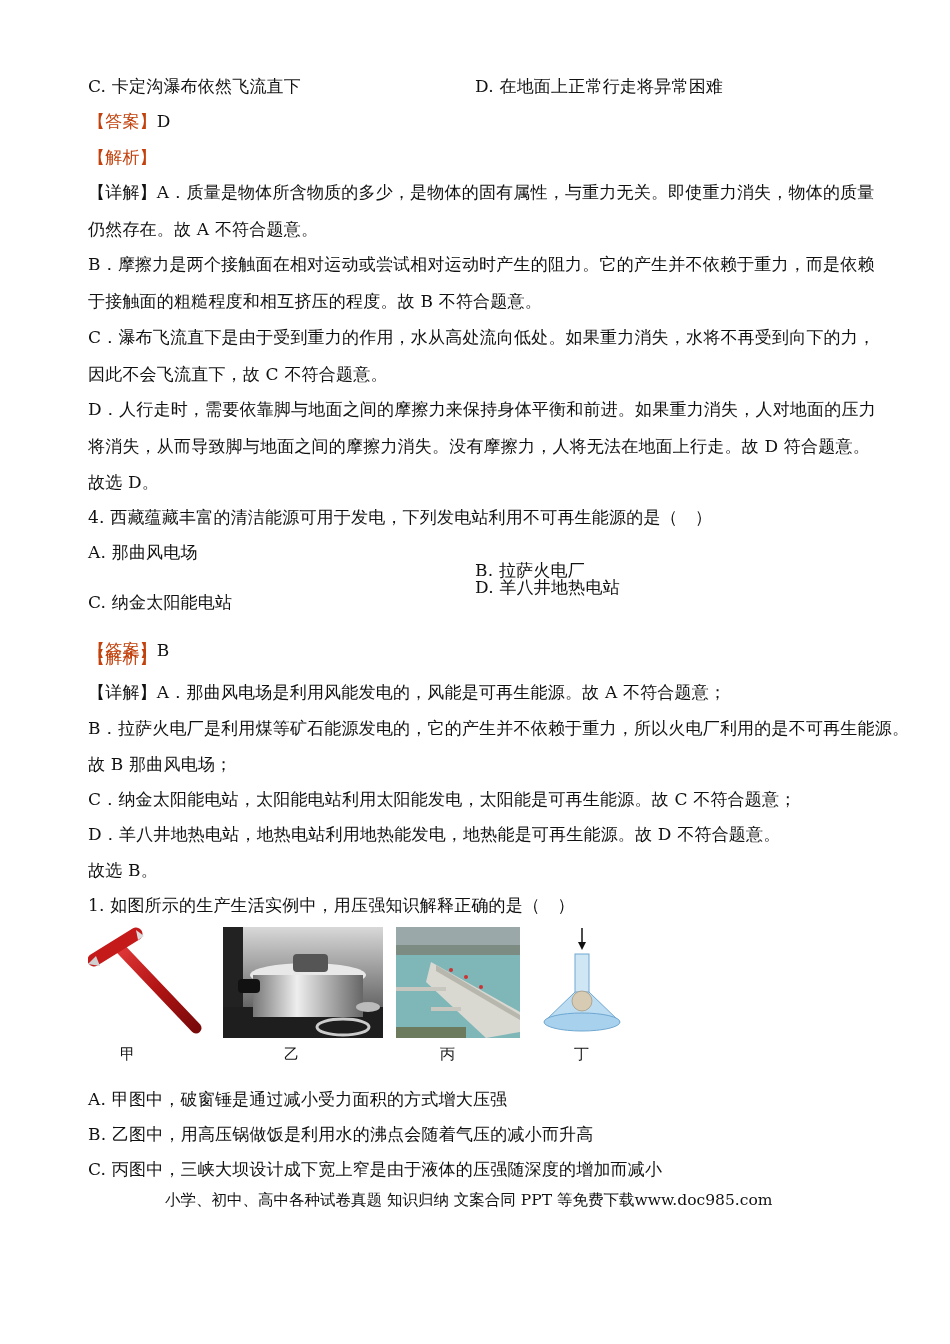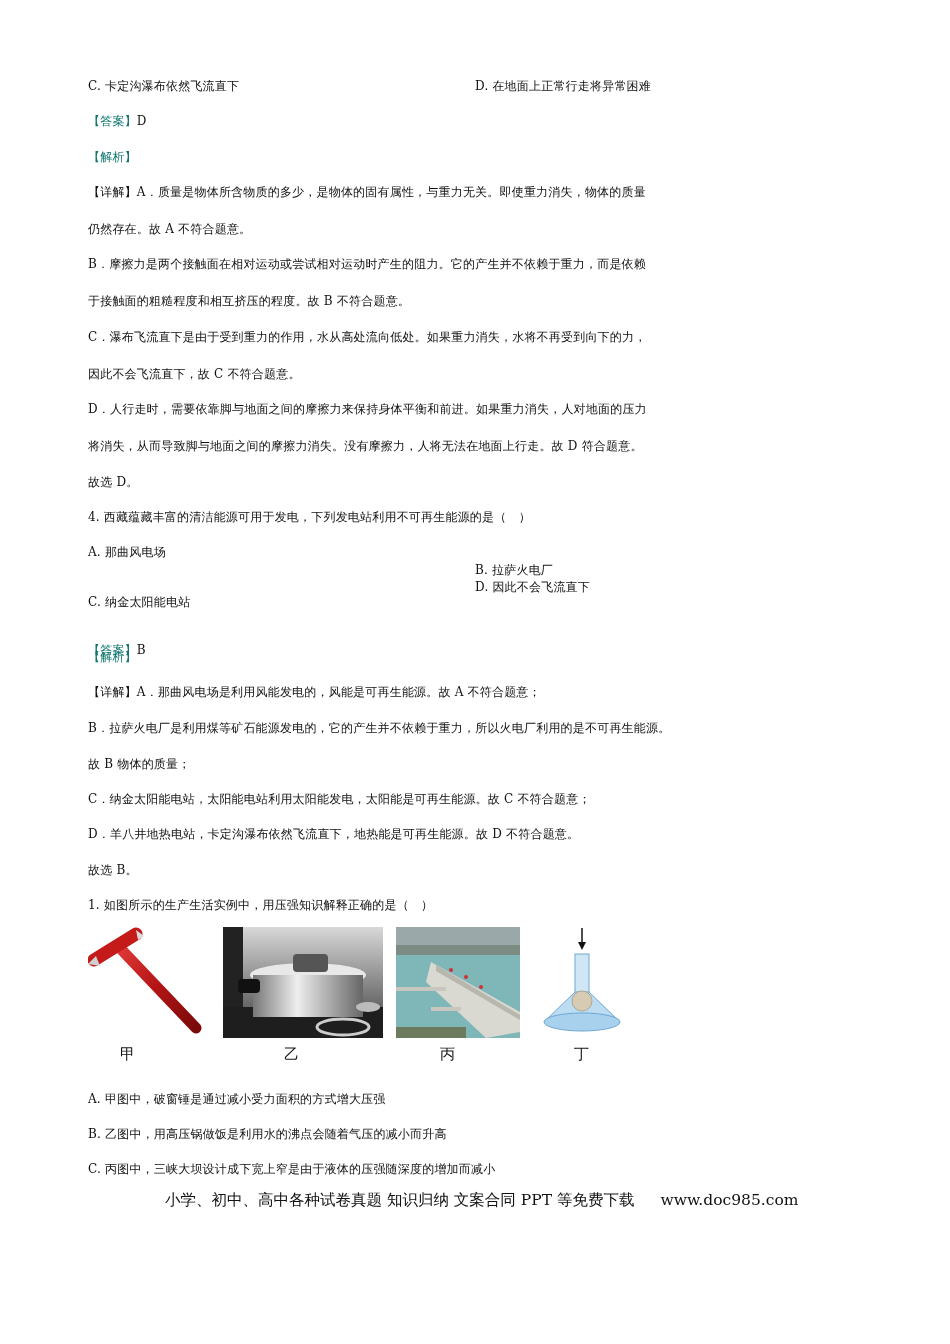--- a/index.html
+++ b/index.html
@@ -1,24 +1,24 @@
 <!DOCTYPE html>
 <html><head>
   <meta charset="utf-8">
   <style>
     html, body { margin: 0; padding: 0; background: #ffffff; }
     body { width: 950px; height: 1344px; position: relative; overflow: hidden;
       font-family: "DejaVu Serif", "Liberation Serif", serif; color: #111; }
-    .line { position: absolute; left: 88px; font-size: 12px; line-height: 20px; white-space: nowrap; letter-spacing: 0.2px; }
+    .line { position: absolute; left: 88px; font-size: 17px; line-height: 20px; white-space: nowrap; letter-spacing: 0.2px; }
     .col2 { left: 475px; }
-    .tag { color: #0f766e; }
+    .tag { color: #c2410c; }
     .img { position: absolute; }
     .caption { position: absolute; font-size: 15px; }
     .footer { position: absolute; left: 165px; top: 1190px; font-size: 15.5px; white-space: nowrap; }
-    .footer .url { margin-left: 26px; }
+    .footer .url { }
   </style>
 </head>
 <body>
 
 <div class="line" style="top:76px">C. 卡定沟瀑布依然飞流直下</div>
 <div class="line col2" style="top:76px">D. 在地面上正常行走将异常困难</div>
 <div class="line" style="top:111px"><span class="tag">【答案】</span><span>D</span></div>
 <div class="line tag" style="top:147px">【解析】</div>
 <div class="line" style="top:182px"><span>【详解】</span><span>A．质量是物体所含物质的多少，是物体的固有属性，与重力无关。即使重力消失，物体的质量</span></div>
 <div class="line" style="top:219px">仍然存在。故 A 不符合题意。</div>
@@ -27,28 +27,28 @@
 <div class="line" style="top:327px">C．瀑布飞流直下是由于受到重力的作用，水从高处流向低处。如果重力消失，水将不再受到向下的力，</div>
 <div class="line" style="top:364px">因此不会飞流直下，故 C 不符合题意。</div>
 <div class="line" style="top:399px">D．人行走时，需要依靠脚与地面之间的摩擦力来保持身体平衡和前进。如果重力消失，人对地面的压力</div>
 <div class="line" style="top:436px">将消失，从而导致脚与地面之间的摩擦力消失。没有摩擦力，人将无法在地面上行走。故 D 符合题意。</div>
 <div class="line" style="top:472px">故选 D。</div>
 
 <div class="line" style="top:507px">4. 西藏蕴藏丰富的清洁能源可用于发电，下列发电站利用不可再生能源的是（　）</div>
 <div class="line" style="top:542px">A. 那曲风电场</div>
 <div class="line col2" style="top:560px">B. 拉萨火电厂</div>
 <div class="line" style="top:592px">C. 纳金太阳能电站</div>
-<div class="line col2" style="top:577px">D. 因此不会飞流直下</div>
+<div class="line col2" style="top:577px">D. 羊八井地热电站</div>
 <div class="line" style="top:640px"><span class="tag">【答案】</span><span>B</span></div>
 <div class="line tag" style="top:647px">【解析】</div>
 <div class="line" style="top:682px"><span>【详解】</span><span>A．那曲风电场是利用风能发电的，风能是可再生能源。故 A 不符合题意；</span></div>
 <div class="line" style="top:718px">B．拉萨火电厂是利用煤等矿石能源发电的，它的产生并不依赖于重力，所以火电厂利用的是不可再生能源。</div>
-<div class="line" style="top:754px">故 B 物体的质量；</div>
+<div class="line" style="top:754px">故 B 那曲风电场；</div>
 <div class="line" style="top:789px">C．纳金太阳能电站，太阳能电站利用太阳能发电，太阳能是可再生能源。故 C 不符合题意；</div>
-<div class="line" style="top:824px">D．羊八井地热电站，卡定沟瀑布依然飞流直下，地热能是可再生能源。故 D 不符合题意。</div>
+<div class="line" style="top:824px">D．羊八井地热电站，地热电站利用地热能发电，地热能是可再生能源。故 D 不符合题意。</div>
 <div class="line" style="top:860px">故选 B。</div>
 
 <div class="line" style="top:895px">1. 如图所示的生产生活实例中，用压强知识解释正确的是（　）</div>
 
 <svg class="img" style="left:88px;top:926px" width="115" height="115" viewBox="0 0 115 115">
   <defs>
     <linearGradient id="red" x1="0" y1="0" x2="1" y2="1">
       <stop offset="0" stop-color="#e23a3a"></stop>
         <stop offset="0.5" stop-color="#b31414"></stop>
         <stop offset="1" stop-color="#7a0a0a"></stop>

